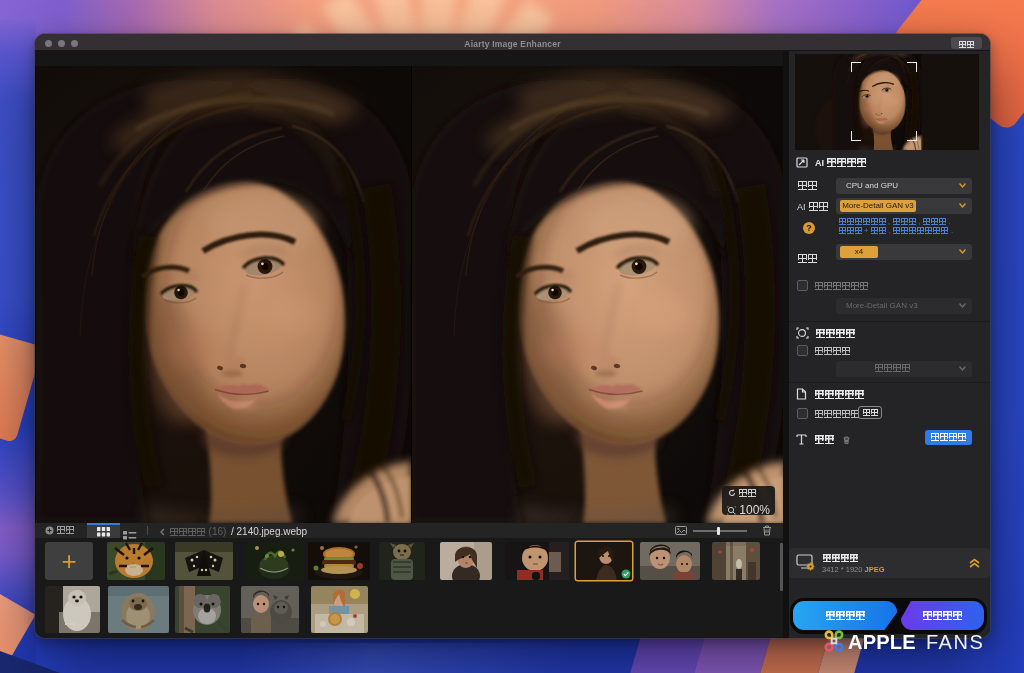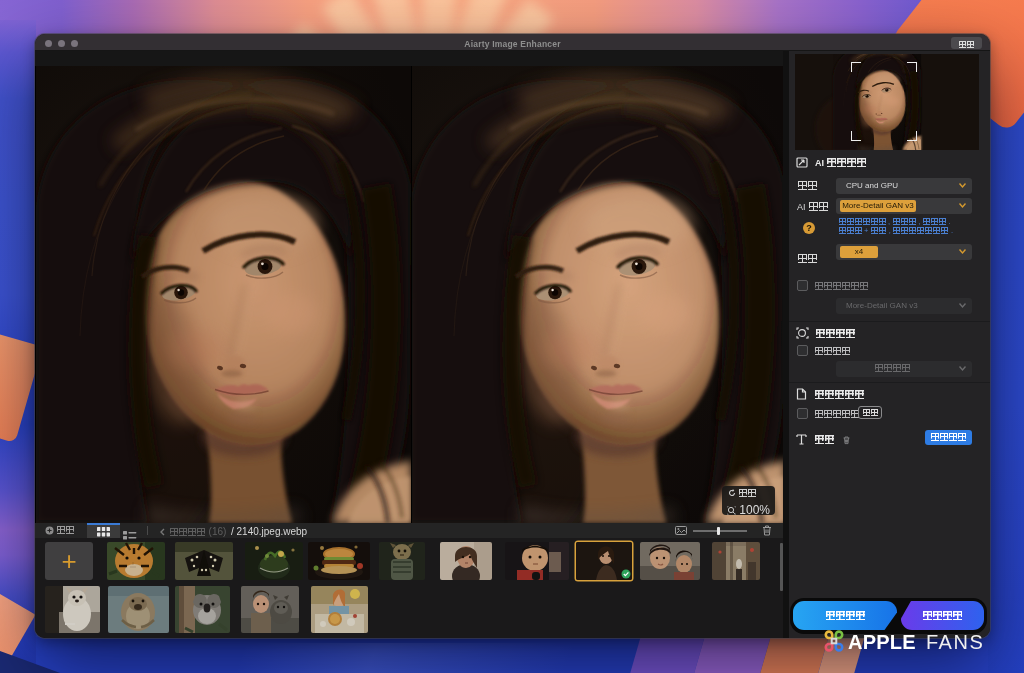--- a/index.html
+++ b/index.html
@@ -219,20 +219,34 @@
   <div class="cb" style="left:8px;top:357px"></div>
   <div class="lbl" style="left:25px;top:358px;color:#bdbdbf"><i class="z s8"></i><i class="z s8"></i><i class="z s8"></i><i class="z s8"></i><i class="z s8"></i></div>
   <div style="position:absolute;left:69px;top:355px;width:24px;height:13px;border:1px solid #8a8a8c;border-radius:3px;color:#dcdcdc;font-size:8px;text-align:center;line-height:12px"><i class="z s7"></i><i class="z s7"></i></div>
   <div class="sec" style="top:383px"><svg width="11" height="11" viewBox="0 0 11 11" style="vertical-align:-2px;margin-right:7px">
           <path d="M1 1h9M5.5 1v9M3.5 10h4" stroke="#ddd" stroke-width="1.2" fill="none"></path>
           <path d="M1 1v2M10 1v2" stroke="#ddd" stroke-width="1.2"></path>
         </svg><i class="z b"></i><i class="z b"></i><svg width="9" height="10" viewBox="0 0 9 10" style="margin-left:8px;vertical-align:-2px">
           <path d="M1.5 3h6M3 3V2h3v1M2.5 3l.5 5.6h3l.5-5.6M4.5 4.5v3M3.4 4.5l.3 3M5.6 4.5l-.3 3" stroke="#808082" stroke-width=".9" fill="none"></path>
         </svg></div>
   <div style="position:absolute;left:136px;top:379px;width:47px;height:15px;background:#2e7ce4;border-radius:3px;color:#fff;font-size:8px;text-align:center;line-height:15px"><i class="z s8"></i><i class="z s8"></i><i class="z s8"></i><i class="z s8"></i></div>
+  <div class="exp">
+   <svg width="20" height="17" viewBox="0 0 20 17" style="position:absolute;left:7px;top:6px">
+          <rect x="1" y="1" width="15" height="10" rx="1.5" fill="none" stroke="#cfcfcf" stroke-width="1.2"></rect>
+          <path d="M5 14h7" stroke="#cfcfcf" stroke-width="1.2"></path>
+          <circle cx="14.5" cy="12.5" r="3.2" fill="#d79a35"></circle>
+          <circle cx="14.5" cy="12.5" r="1.1" fill="#2d2c2e"></circle>
+          <path d="M14.5 8.6v1.2M14.5 15.2v1.2M10.6 12.5h1.2M17.2 12.5h1.2M11.7 9.7l.9.9M16.4 14.4l.9.9M17.3 9.7l-.9.9M12.6 14.4l-.9.9" stroke="#d79a35" stroke-width="1.1"></path>
+        </svg>
+   <div style="position:absolute;left:33px;top:5px;font-size:8.5px;font-weight:bold;color:#e8e8e8"><i class="z s8 b"></i><i class="z s8 b"></i><i class="z s8 b"></i><i class="z s8 b"></i></div>
+   <div style="position:absolute;left:33px;top:17px;font-size:7.5px;color:#8f8f91">3412 * 1920 <span style="color:#d79a35;font-weight:bold">JPEG</span></div>
+   <svg width="13" height="12" viewBox="0 0 13 12" style="position:absolute;right:9px;top:9px">
+          <path d="M2 6l4.5-3.5L11 6M2 10l4.5-3.5L11 10" fill="none" stroke="#d79a35" stroke-width="1.6"></path>
+        </svg>
+  </div>
   <div class="btns">
    <div class="btn1" style="font-size:10px;font-weight:bold"><i class="z b"></i><i class="z b"></i><i class="z b"></i><i class="z b"></i></div>
    <div class="btn2" style="font-size:10px;font-weight:bold"><i class="z b"></i><i class="z b"></i><i class="z b"></i><i class="z b"></i></div>
   </div>
  </div>
  <div class="strip">
   <div class="shead">
    <div style="position:absolute;left:10px;top:3px;color:#9c9c9c;font-size:8px"><svg width="9" height="9" viewBox="0 0 9 9" style="vertical-align:-2px">
             <circle cx="4.5" cy="4.5" r="4" fill="#8a8a8a"></circle>
             <path d="M4.5 2.4v4.2M2.4 4.5h4.2" stroke="#242424" stroke-width="1.1"></path>

